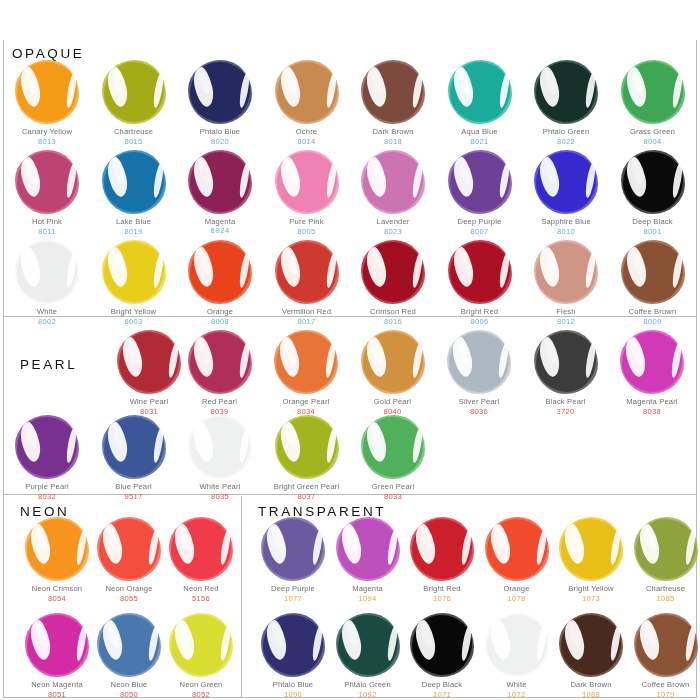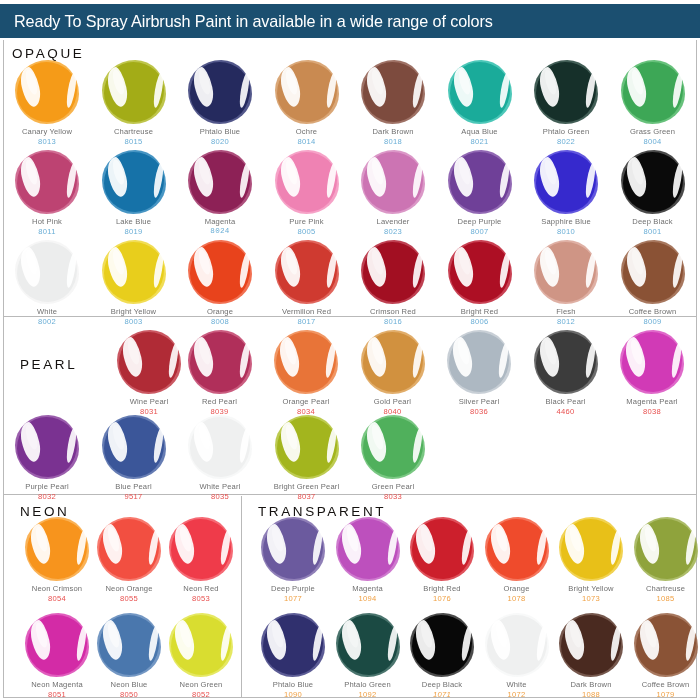--- a/index.html
+++ b/index.html
@@ -112,23 +112,20 @@
     font-size: 7.6px;
     letter-spacing: .3px;
     line-height: 1.3;
   }
 </style>
 </head>
 <body>
 
 <div id="sheet">
 
-  <div class="banner">
-    <div class="banner-title">Ready To Spray Airbrush Paint in available in a wide range of colors</div>
-  </div>
 
   <div class="hrule" style="left:4px; top:316px; width:692px;"></div>
   <div class="hrule" style="left:4px; top:494px; width:692px;"></div>
   <div class="vrule" style="left:241px; top:496px; height:202px;"></div>
   <div class="vrule" style="left:3px; top:40px; height:658px;"></div>
   <div class="vrule" style="left:696px; top:40px; height:658px;"></div>
   <div class="hrule" style="left:4px; top:697px; width:692px;"></div>
 
   <div class="section-label" style="left:12px; top:46px;">OPAQUE</div>
   <div class="section-label" style="left:20px; top:357px;">PEARL</div>
@@ -457,21 +454,21 @@
       </div>
       <div class="cell" style="left: 522.5px; top: 330px;">
         <div class="blob-wrap">
           <div class="smear" style="background: rgb(82, 82, 82);"></div>
           <div class="blob" style="background: rgb(60, 60, 60);"></div>
           <div class="edge"></div>
           <div class="gloss"></div>
           <div class="gloss2" style="background: rgba(255, 255, 255, 0.35);"></div>
         </div>
         <span class="cname">Black Pearl</span>
-        <span class="ccode" style="color: rgb(232, 80, 79);">4460</span>
+        <span class="ccode" style="color: rgb(232, 80, 79);">3720</span>
       </div>
       <div class="cell" style="left: 609px; top: 330px;">
         <div class="blob-wrap">
           <div class="smear" style="background: rgb(217, 78, 192);"></div>
           <div class="blob" style="background: rgb(209, 58, 182);"></div>
           <div class="edge"></div>
           <div class="gloss"></div>
           <div class="gloss2" style="background: rgba(255, 255, 255, 0.55);"></div>
         </div>
         <span class="cname">Magenta Pearl</span>
@@ -556,21 +553,21 @@
       </div>
       <div class="cell" style="left: 158px; top: 517px;">
         <div class="blob-wrap">
           <div class="smear" style="background: rgb(243, 79, 92);"></div>
           <div class="blob" style="background: rgb(239, 59, 74);"></div>
           <div class="edge"></div>
           <div class="gloss"></div>
           <div class="gloss2" style="background: rgba(255, 255, 255, 0.55);"></div>
         </div>
         <span class="cname">Neon Red</span>
-        <span class="ccode" style="color: rgb(232, 80, 79);">8053</span>
+        <span class="ccode" style="color: rgb(232, 80, 79);">5156</span>
       </div>
       <div class="cell" style="left: 14px; top: 613px;">
         <div class="blob-wrap">
           <div class="smear" style="background: rgb(219, 64, 177);"></div>
           <div class="blob" style="background: rgb(211, 43, 166);"></div>
           <div class="edge"></div>
           <div class="gloss"></div>
           <div class="gloss2" style="background: rgba(255, 255, 255, 0.55);"></div>
         </div>
         <span class="cname">Neon Magenta</span>

